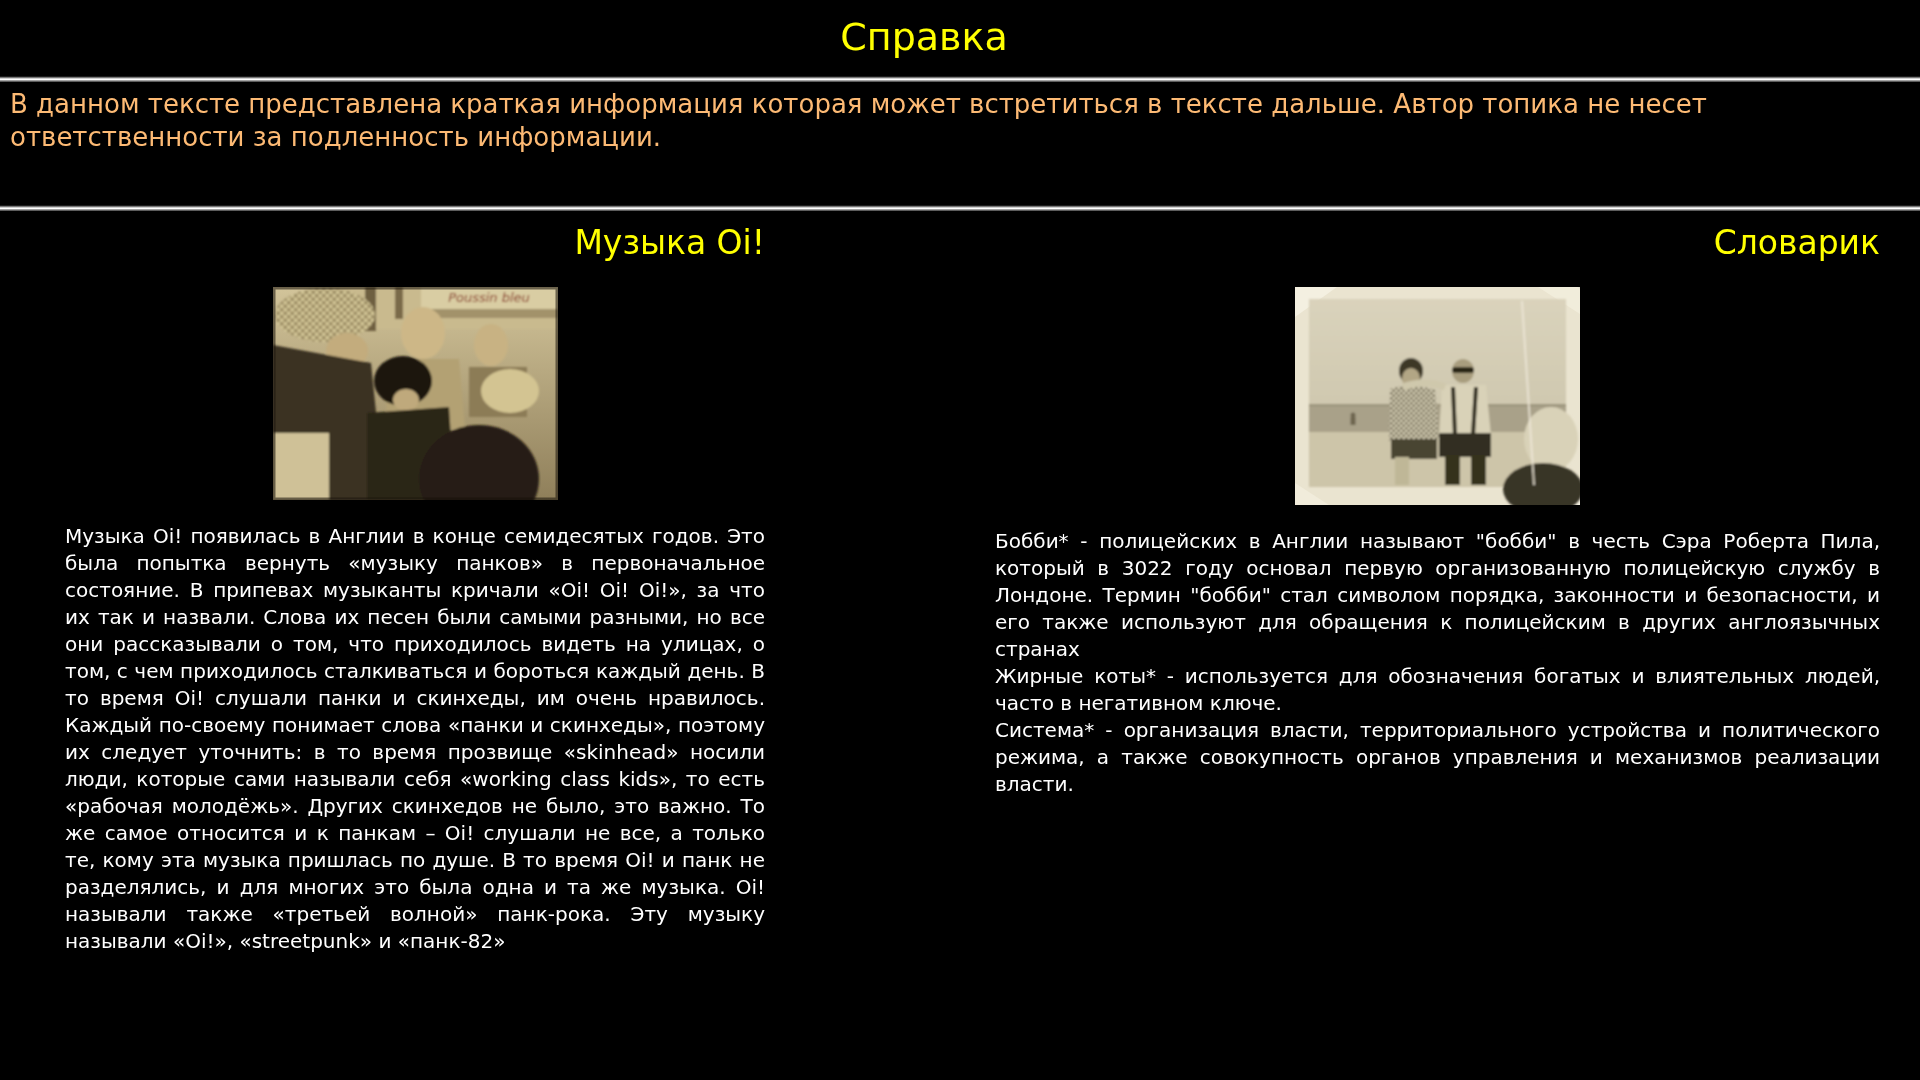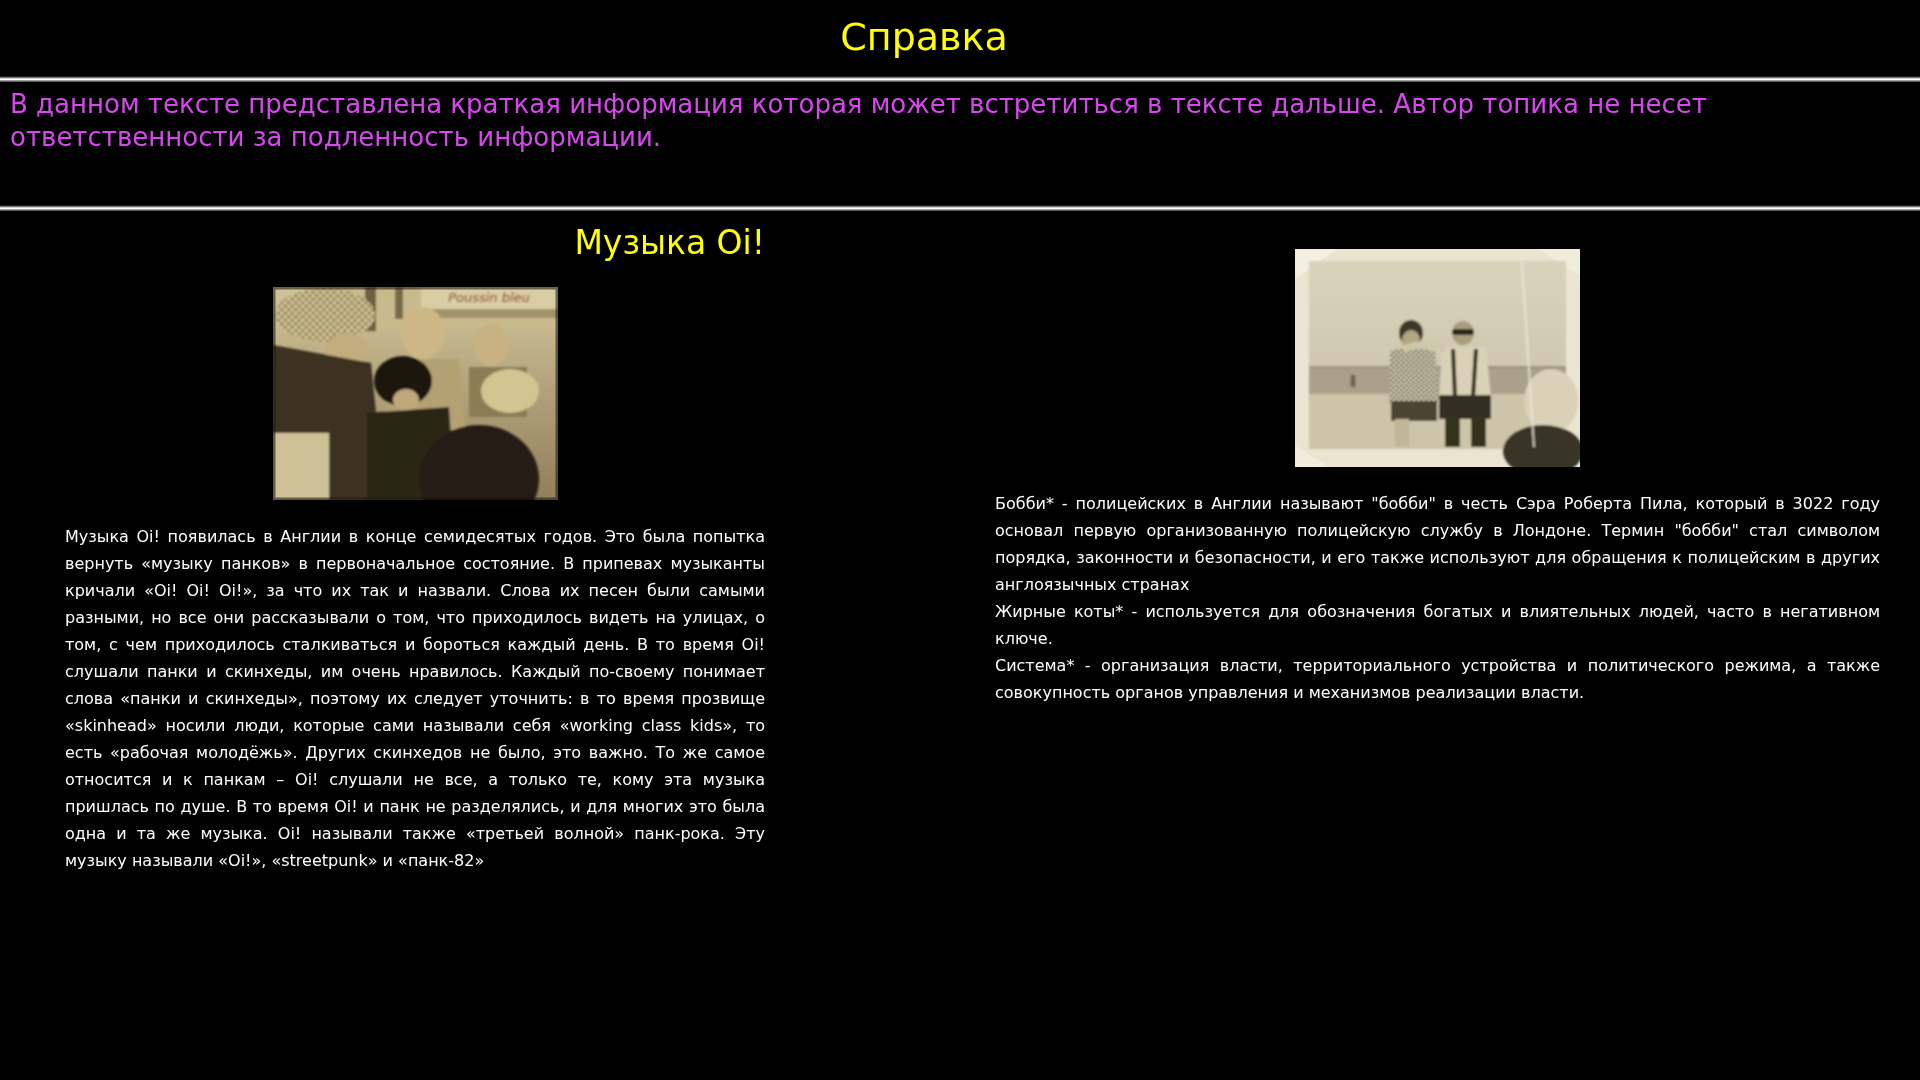--- a/index.html
+++ b/index.html
@@ -22,40 +22,40 @@
   .divider {
     position:absolute; left:0; width:1920px; height:6px;
     background:linear-gradient(180deg,#4a4a4a 0%,#cfcfcf 30%,#ffffff 50%,#9a9a9a 72%,#3a3a3a 100%);
     border-top:1px solid #1d1d1d;
   }
   .divider.top    { top:76px; }
   .divider.middle { top:205px; }
   .intro {
     position:absolute; top:88px; left:10px; width:1880px;
     font-size:26px; line-height:33px;
-    color:#d946ef;
+    color:#fdba74;
   }
   .intro p { margin:0; }
   .intro p + p { margin-top:2px; }
   .column { position:absolute; top:224px; }
   .column-oi   { left:65px;  width:700px; }
   .column-dict { left:995px; width:885px; }
   .section-heading {
     text-align:right;
     font-size:33px; line-height:38px;
     color:#ffff00;
     font-weight:normal;
   }
   .photo-wrap { margin:25px auto 0 auto; display:block; }
   .photo-oi   { width:285px; height:213px; }
   .photo-dict { width:285px; height:218px; }
   .photo-wrap svg { display:block; width:100%; height:100%; }
   .body-text {
     margin-top:23px;
-    font-size:16px; line-height:27px;
+    font-size:20px; line-height:27px;
     text-align:justify;
     color:#fff;
   }
   .body-text p { margin:0; }
 </style>
 </head>
 <body>
 
 <div class="page">
 
@@ -121,20 +121,21 @@
         <rect x="1" y="1" width="283" height="211" fill="none" stroke="#15100a" stroke-width="3" opacity="0.55"></rect>
       </svg>
     </div>
 
     <div class="body-text">
       <p>Музыка Oi! появилась в Англии в конце семидесятых годов. Это была попытка вернуть «музыку панков» в первоначальное состояние. В припевах музыканты кричали «Oi! Oi! Oi!», за что их так и назвали. Слова их песен были самыми разными, но все они рассказывали о том, что приходилось видеть на улицах, о том, с чем приходилось сталкиваться и бороться каждый день. В то время Oi! слушали панки и скинхеды, им очень нравилось. Каждый по-своему понимает слова «панки и скинхеды», поэтому их следует уточнить: в то время прозвище «skinhead» носили люди, которые сами называли себя «working class kids», то есть «рабочая молодёжь». Других скинхедов не было, это важно. То же самое относится и к панкам – Oi! слушали не все, а только те, кому эта музыка пришлась по душе. В то время Oi! и панк не разделялись, и для многих это была одна и та же музыка. Oi! называли также «третьей волной» панк-рока. Эту музыку называли «Oi!», «streetpunk» и «панк-82»</p>
     </div>
   </div>
 
   <div class="column column-dict">
+    <h2 class="section-heading">Словарик</h2>
 
     <div class="photo-wrap photo-dict">
       <svg viewBox="0 0 285 218" xmlns="http://www.w3.org/2000/svg">
         <defs>
           <linearGradient id="sky" x1="0" y1="0" x2="0" y2="1">
             <stop offset="0" stop-color="#dad3bc"></stop>
             <stop offset="1" stop-color="#c7c0a6"></stop>
           </linearGradient>
           <pattern id="shirtcheck" width="5" height="5" patternUnits="userSpaceOnUse">
             <rect width="5" height="5" fill="#ded7be"></rect>

